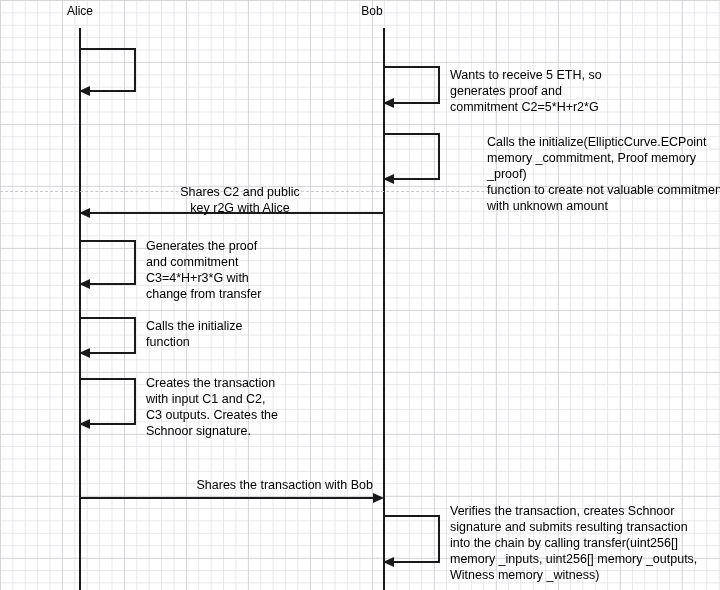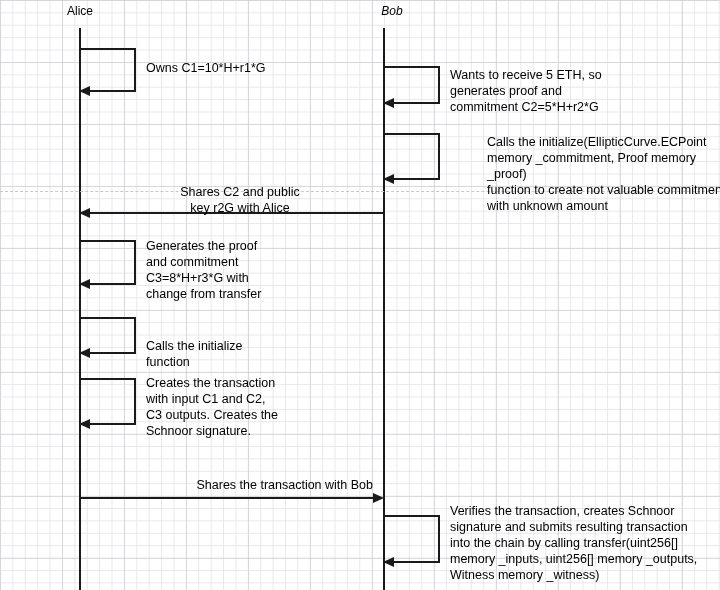--- a/index.html
+++ b/index.html
@@ -106,33 +106,32 @@
     height: 0;
     border-top: 1px dashed #c8c8cc;
   }
 </style>
 </head>
 <body>
 
 <div id="canvas">
 
   <div class="actor-label" style="left:80px; top:5px;">Alice</div>
-  <div class="actor-label" style="left:392px; top:5px;font-style:italic;">Bob</div>
+  <div class="actor-label" style="left:372px; top:5px;">Bob</div>
 
   <div class="lifeline" style="left:79px; top:28px; height:562px;"></div>
   <div class="lifeline" style="left:383px; top:28px; height:562px;"></div>
 
   <div class="pagebreak" style="top:191px;"></div>
 
   <div class="selfcall">
     <div class="bx" style="left:80px; top:48px; width:56px; height:44px;"></div>
     <div class="arrow-line" style="left:86px; top:90px; width:50px;"></div>
     <div class="arrow-head-left" style="left:79px; top:86px;"></div>
   </div>
-  <div class="note" style="left:146px; top:60px; width:190px;">Owns C1=10*H+r1*G</div>
 
   <div class="selfcall">
     <div class="bx" style="left:384px; top:66px; width:56px; height:38px;"></div>
     <div class="arrow-line" style="left:390px; top:102px; width:50px;"></div>
     <div class="arrow-head-left" style="left:383px; top:98px;"></div>
   </div>
   <div class="note" style="left:450px; top:67px; width:240px;">Wants to receive 5 ETH, so
 generates proof and
 commitment C2=5*H+r2*G</div>
 
@@ -153,29 +152,29 @@
   <div class="msg-label" style="left:240px; top:184px; width:220px;">Shares C2 and public
 key r2G with Alice</div>
 
   <div class="selfcall">
     <div class="bx" style="left:80px; top:240px; width:56px; height:45px;"></div>
     <div class="arrow-line" style="left:86px; top:283px; width:50px;"></div>
     <div class="arrow-head-left" style="left:79px; top:279px;"></div>
   </div>
   <div class="note" style="left:146px; top:238px; width:190px;">Generates the proof
 and commitment
-C3=8*H+r3*G with
+C3=4*H+r3*G with
 change from transfer</div>
 
   <div class="selfcall">
     <div class="bx" style="left:80px; top:317px; width:56px; height:37px;"></div>
     <div class="arrow-line" style="left:86px; top:352px; width:50px;"></div>
     <div class="arrow-head-left" style="left:79px; top:348px;"></div>
   </div>
-  <div class="note" style="left:146px; top:318px; width:190px;margin-top:20px;">Calls the initialize
+  <div class="note" style="left:146px; top:318px; width:190px;">Calls the initialize
 function</div>
 
   <div class="selfcall">
     <div class="bx" style="left:80px; top:378px; width:56px; height:47px;"></div>
     <div class="arrow-line" style="left:86px; top:423px; width:50px;"></div>
     <div class="arrow-head-left" style="left:79px; top:419px;"></div>
   </div>
   <div class="note" style="left:146px; top:375px; width:200px;">Creates the transaction
 with input C1 and C2,
 C3 outputs. Creates the

